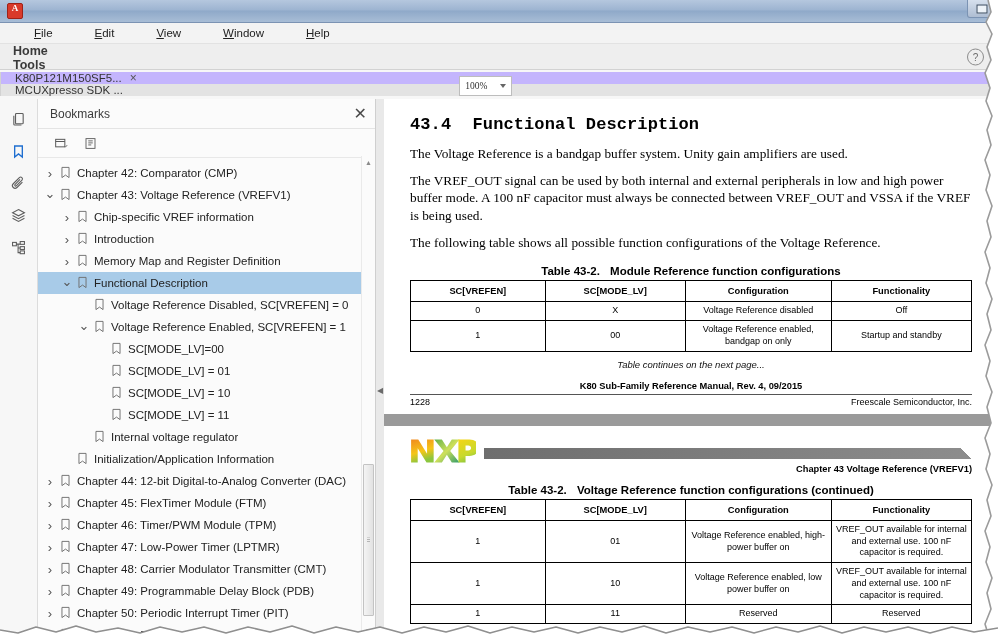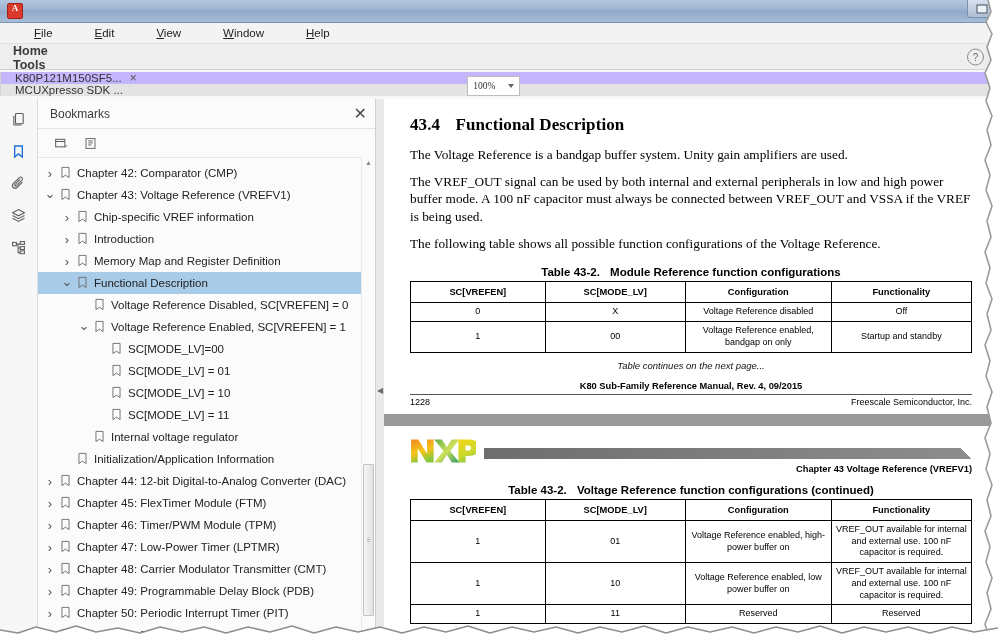--- a/index.html
+++ b/index.html
@@ -92,21 +92,21 @@
   .tool svg{display:block;}
   .sep{width:1px;height:18px;background:#d0d0d0;margin:0 7px;}
   .pagebox{
     width:37px;height:17px;border:1px solid #bdbdbd;background:#fff;
     display:flex;align-items:center;justify-content:center;
     font-size:10px;color:#333;font-family:"Liberation Serif",serif;
   }
   .pagetot{font-size:10px;color:#555;margin:0 0 0 7px;font-family:"Liberation Serif",serif;}
   .zoombox{
     width:46px;height:18px;border:1px solid #bdbdbd;background:#fff;
-    display:flex;align-items:center;margin-left:8px;
+    display:flex;align-items:center;
     font-size:9.5px;color:#333;padding-left:5px;position:relative;
     font-family:"Liberation Serif",serif;
   }
   .zoombox .caret{
     position:absolute;right:5px;top:50%;transform:translateY(-50%);
     width:0;height:0;border-left:3.5px solid transparent;border-right:3.5px solid transparent;
     border-top:4px solid #666;
   }
 
   
@@ -180,21 +180,21 @@
     background:#9a9a9a;
   }
   .page2{top:327px;bottom:0;}
   .pgmark{
     position:absolute;left:0px;top:284px;width:8px;height:14px;
     display:flex;align-items:center;justify-content:center;color:#6a6a6a;font-size:8px;
   }
 
   .inner{padding:0 26px;}
   h1.sec{
-    font-family:Liberation Serif, serif;
+    font-family:Liberation Mono, monospace;
     font-size:17px;font-weight:bold;margin:16px 0 11px 0;letter-spacing:.1px;
   }
   h1.sec .num{margin-right:11px;}
   p.body{font-size:13.3px;line-height:1.33;margin:0 0 9px 0;}
   .tabcap{
     font-family:"Liberation Sans",sans-serif;font-size:11.5px;font-weight:bold;
     text-align:center;margin:14px 0 3px 0;
   }
   .tabcap .lbl{margin-right:7px;}
   table.pdftbl{

